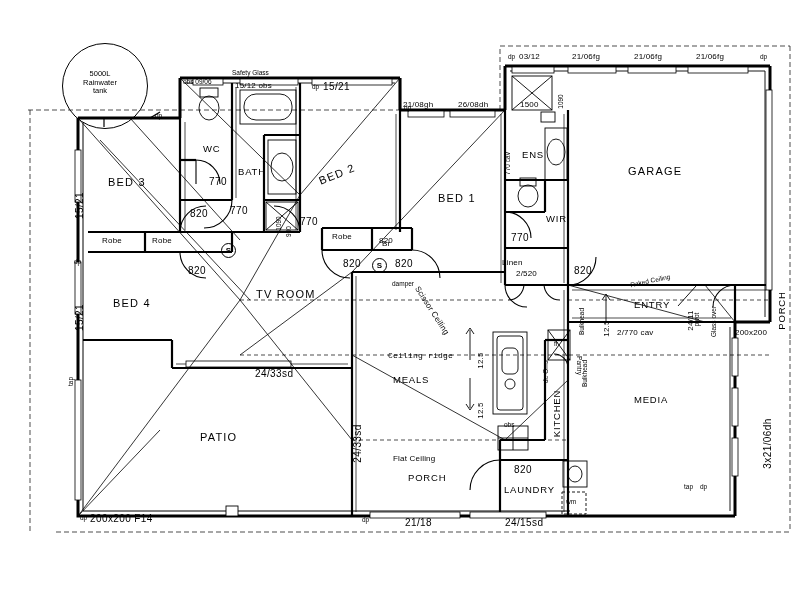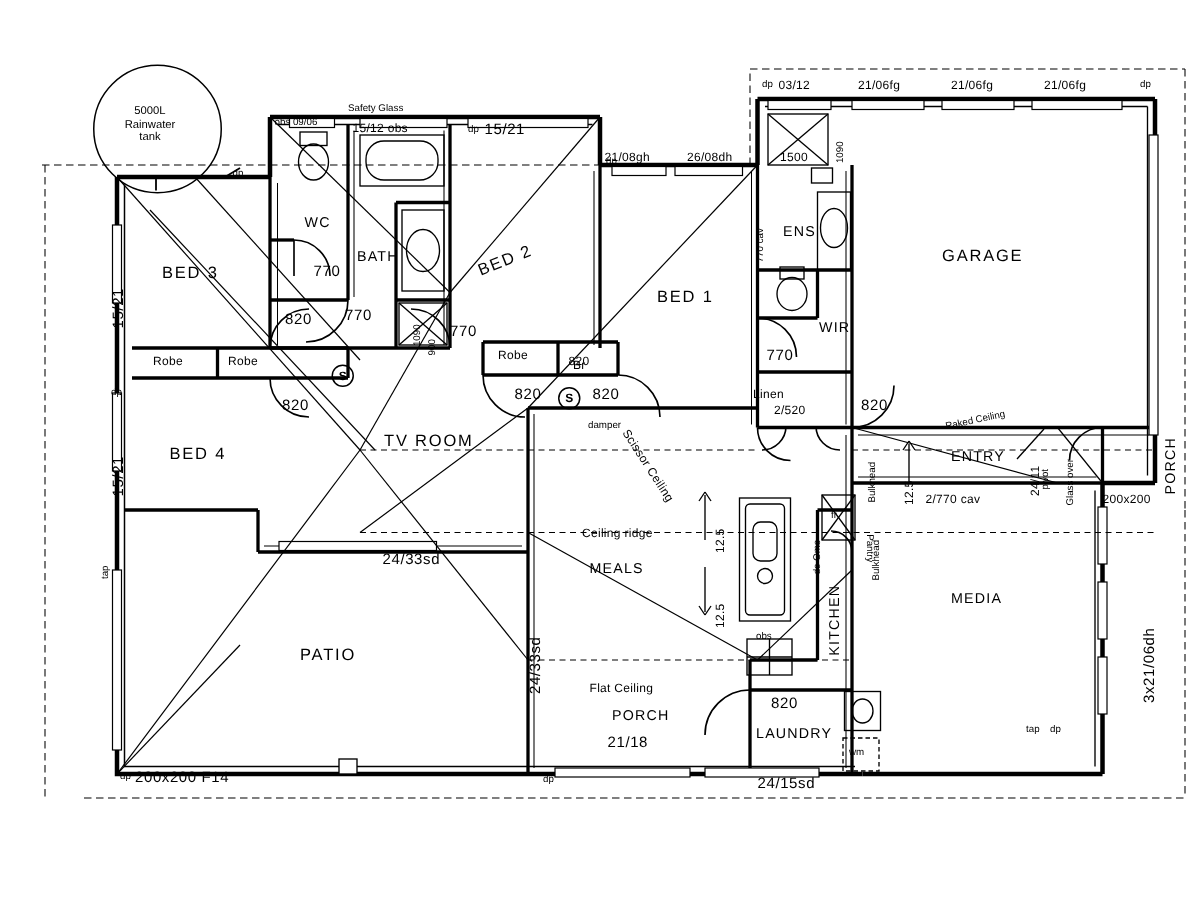--- a/index.html
+++ b/index.html
@@ -333,21 +333,21 @@
   <div class="lbl tiny" style="left:232px;top:69px;">Safety Glass</div>
   <div class="lbl dim-sm" style="left:235px;top:81px;">15/12 obs</div>
   <div class="lbl dim" style="left:323px;top:81px;">15/21</div>
   <div class="lbl dim-sm" style="left:403px;top:100px;">21/08gh</div>
   <div class="lbl dim-sm" style="left:458px;top:100px;">26/08dh</div>
   <div class="lbl dim-sm" style="left:519px;top:52px;">03/12</div>
   <div class="lbl dim-sm" style="left:572px;top:52px;">21/06fg</div>
   <div class="lbl dim-sm" style="left:634px;top:52px;">21/06fg</div>
   <div class="lbl dim-sm" style="left:696px;top:52px;">21/06fg</div>
   <div class="lbl dim" style="left:255px;top:368px;">24/33sd</div>
-  <div class="lbl dim" style="left:405px;top:490px;">21/18</div>
+  <div class="lbl dim" style="left:405px;top:517px;">21/18</div>
   <div class="lbl dim" style="left:505px;top:517px;">24/15sd</div>
   <div class="lbl dim-sm" style="left:617px;top:328px;">2/770  cav</div>
   <div class="lbl dim-sm" style="left:735px;top:328px;">200x200</div>
   <div class="lbl dim" style="left:90px;top:513px;">200x200  F14</div>
 
   <div class="lbl dim r90" style="left:66px;top:200px;">15/21</div>
   <div class="lbl dim r90" style="left:66px;top:312px;">15/21</div>
   <div class="lbl tiny r90" style="left:66px;top:378px;">tap</div>
   <div class="lbl dim r90" style="left:338px;top:438px;">24/33sd</div>
   <div class="lbl dim r90" style="left:742px;top:438px;">3x21/06dh</div>
@@ -367,21 +367,21 @@
   <div class="lbl dim" style="left:343px;top:258px;">820</div>
   <div class="lbl dim" style="left:395px;top:258px;">820</div>
   <div class="lbl dim-sm" style="left:379px;top:236px;">820</div>
   <div class="lbl dim" style="left:574px;top:265px;">820</div>
   <div class="lbl dim" style="left:514px;top:464px;">820</div>
   <div class="lbl dim-sm" style="left:516px;top:269px;">2/520</div>
   <div class="lbl dim-sm" style="left:520px;top:100px;">1500</div>
   <div class="lbl tiny r90" style="left:283px;top:228px;">900</div>
 
   <div class="lbl dim-sm tilt2" style="left:404px;top:306px;">Scissor Ceiling</div>
-  <div class="lbl dim-sm" style="left:388px;top:351px;">Ceiling ridge</div>
+  <div class="lbl dim-sm" style="left:388px;top:351px;font-family:Liberation Mono, monospace;">Ceiling ridge</div>
   <div class="lbl dim-sm" style="left:393px;top:454px;">Flat Ceiling</div>
   <div class="lbl tiny tilt3" style="left:630px;top:277px;">Raked Ceiling</div>
   <div class="lbl dim-sm r90" style="left:472px;top:356px;">12.5</div>
   <div class="lbl dim-sm r90" style="left:472px;top:406px;">12.5</div>
   <div class="lbl dim-sm r90" style="left:598px;top:324px;">12.5</div>
   <div class="lbl dim-sm r90" style="left:680px;top:316px;">24/11</div>
   <div class="lbl tiny r90" style="left:690px;top:316px;">pivot</div>
   <div class="lbl tiny r90" style="left:698px;top:318px;">Glass over</div>
   <div class="lbl tiny" style="left:392px;top:280px;">damper</div>
   <div class="lbl tiny" style="left:554px;top:340px;">fr</div>

